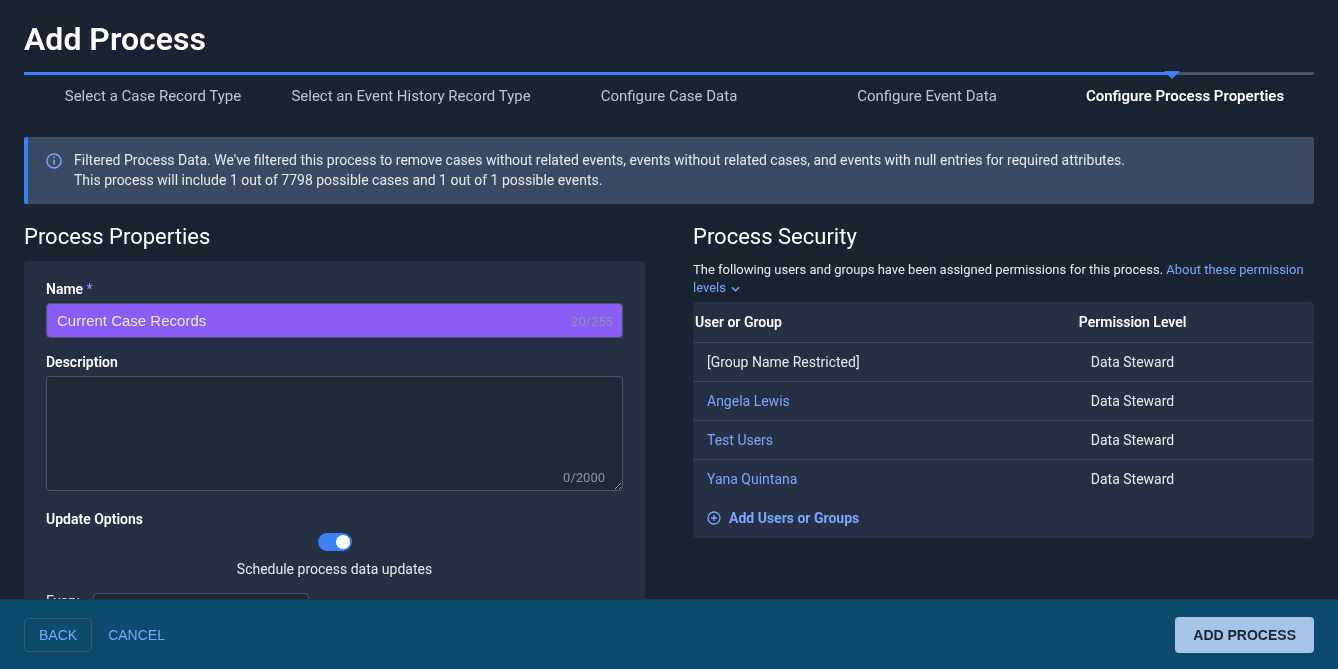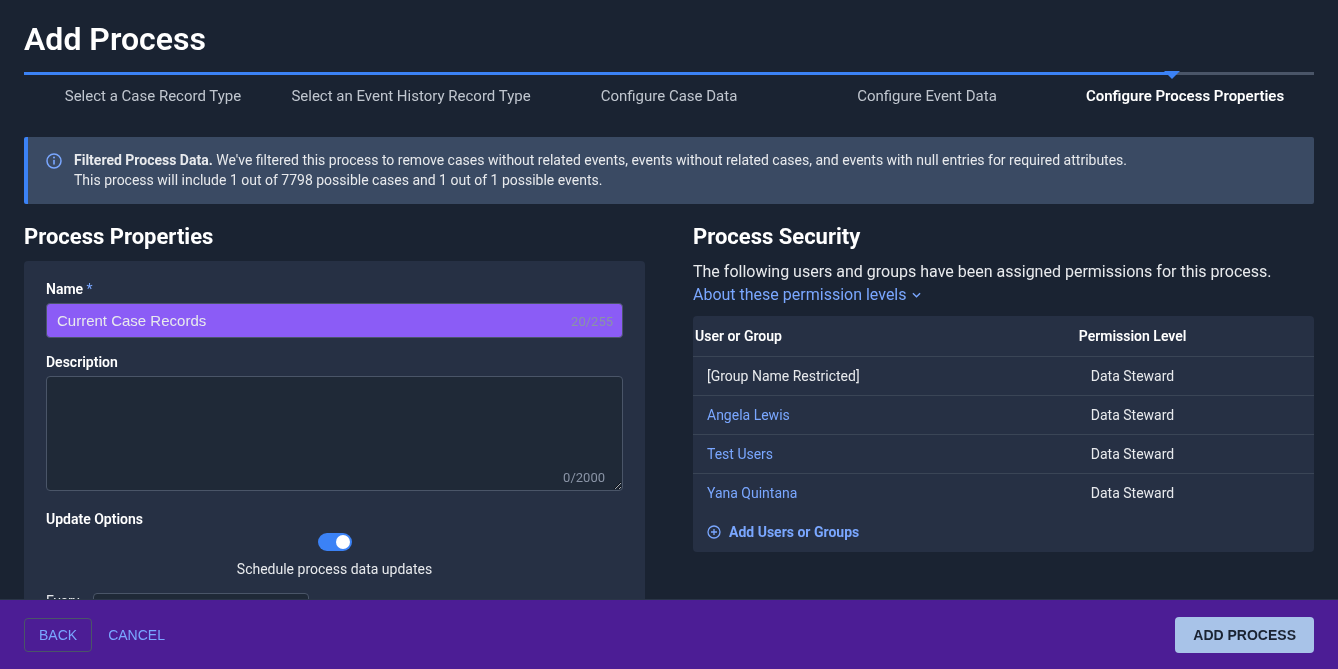--- a/index.html
+++ b/index.html
@@ -77,29 +77,29 @@
     background: #3a4a63;
     border-left: 4px solid #3b82f6;
     border-radius: 2px;
     padding: 14px 18px;
     display: flex;
     gap: 12px;
     margin-bottom: 20px;
   }
   .info-banner svg { flex-shrink: 0; margin-top: 2px; }
   .info-text { font-size: 14px; line-height: 1.4; color: #e8eaed; }
-  .info-text strong { font-weight: 700; }
+  .info-text strong { font-weight: 400; }
   .columns {
     display: flex;
     gap: 48px;
   }
   .col { flex: 1; min-width: 0; }
   .section-heading {
     font-size: 22px;
-    font-weight: 700;
+    font-weight: 400;
     color: #ffffff;
     margin-bottom: 12px;
   }
   .panel {
     background: #263044;
     border-radius: 4px;
     padding: 20px 22px;
   }
   .field-label {
     font-size: 14px;
@@ -182,23 +182,23 @@
     padding: 7px 10px;
     color: #e8eaed;
     font-size: 15px;
     width: 216px;
     display: flex;
     justify-content: space-between;
     align-items: center;
     cursor: pointer;
   }
   .sec-desc {
-    font-size: 16px;
-    color: #e8eaed;
-    margin-bottom: 10px;
+    font-size: 13px;
+    color: #e8eaed;
+    margin-bottom: 4px;
     line-height: 1.4;
   }
   .link { color: #7aa7ff; cursor: pointer; }
   .sec-table {
     background: #263044;
     border-radius: 4px;
   }
   .sec-table table { width: 100%; border-collapse: collapse; }
   .sec-table th {
     text-align: left;
@@ -222,21 +222,21 @@
     gap: 8px;
     color: #7aa7ff;
     font-size: 14px;
     cursor: pointer;
     font-weight: bold;
   }
   .footer {
     position: absolute;
     bottom: 0; left: 0; right: 0;
     height: 70px;
-    background: #4c1d95;
+    background: #0c4a6e;
     border-top: 1px solid #2a3547;
     display: flex;
     align-items: center;
     justify-content: space-between;
     padding: 0 24px;
   }
   .footer-left { display: flex; gap: 16px; align-items: center; }
   .btn-back {
     border: 1px solid #4a5568;
     background: transparent;

